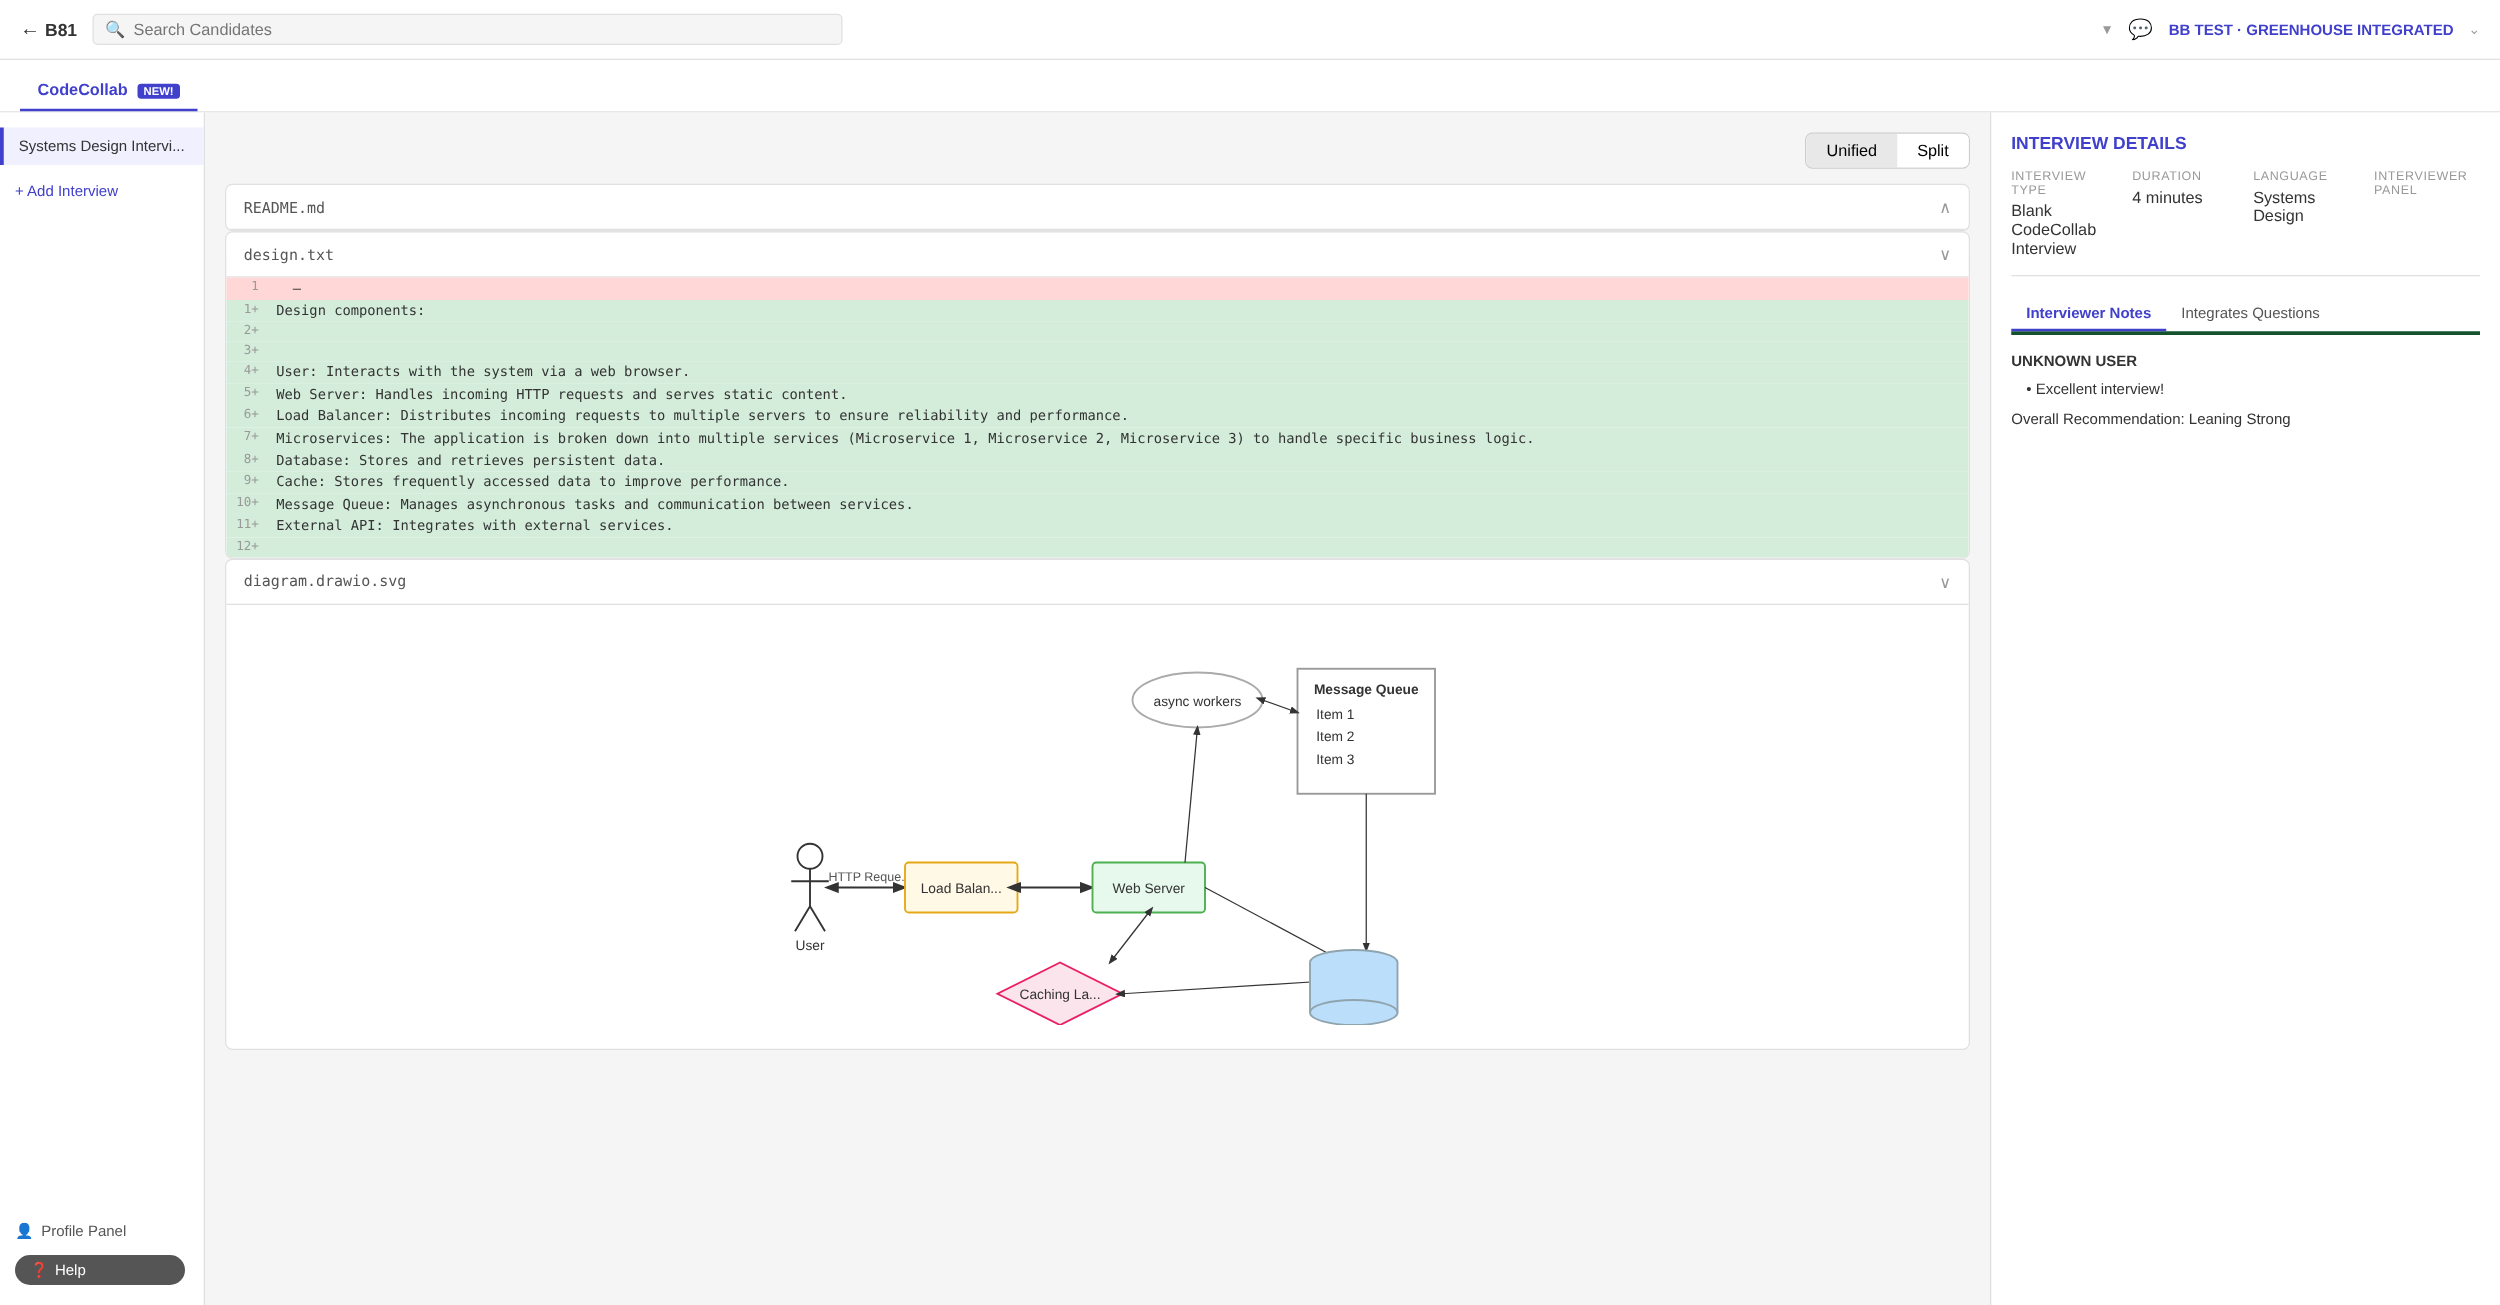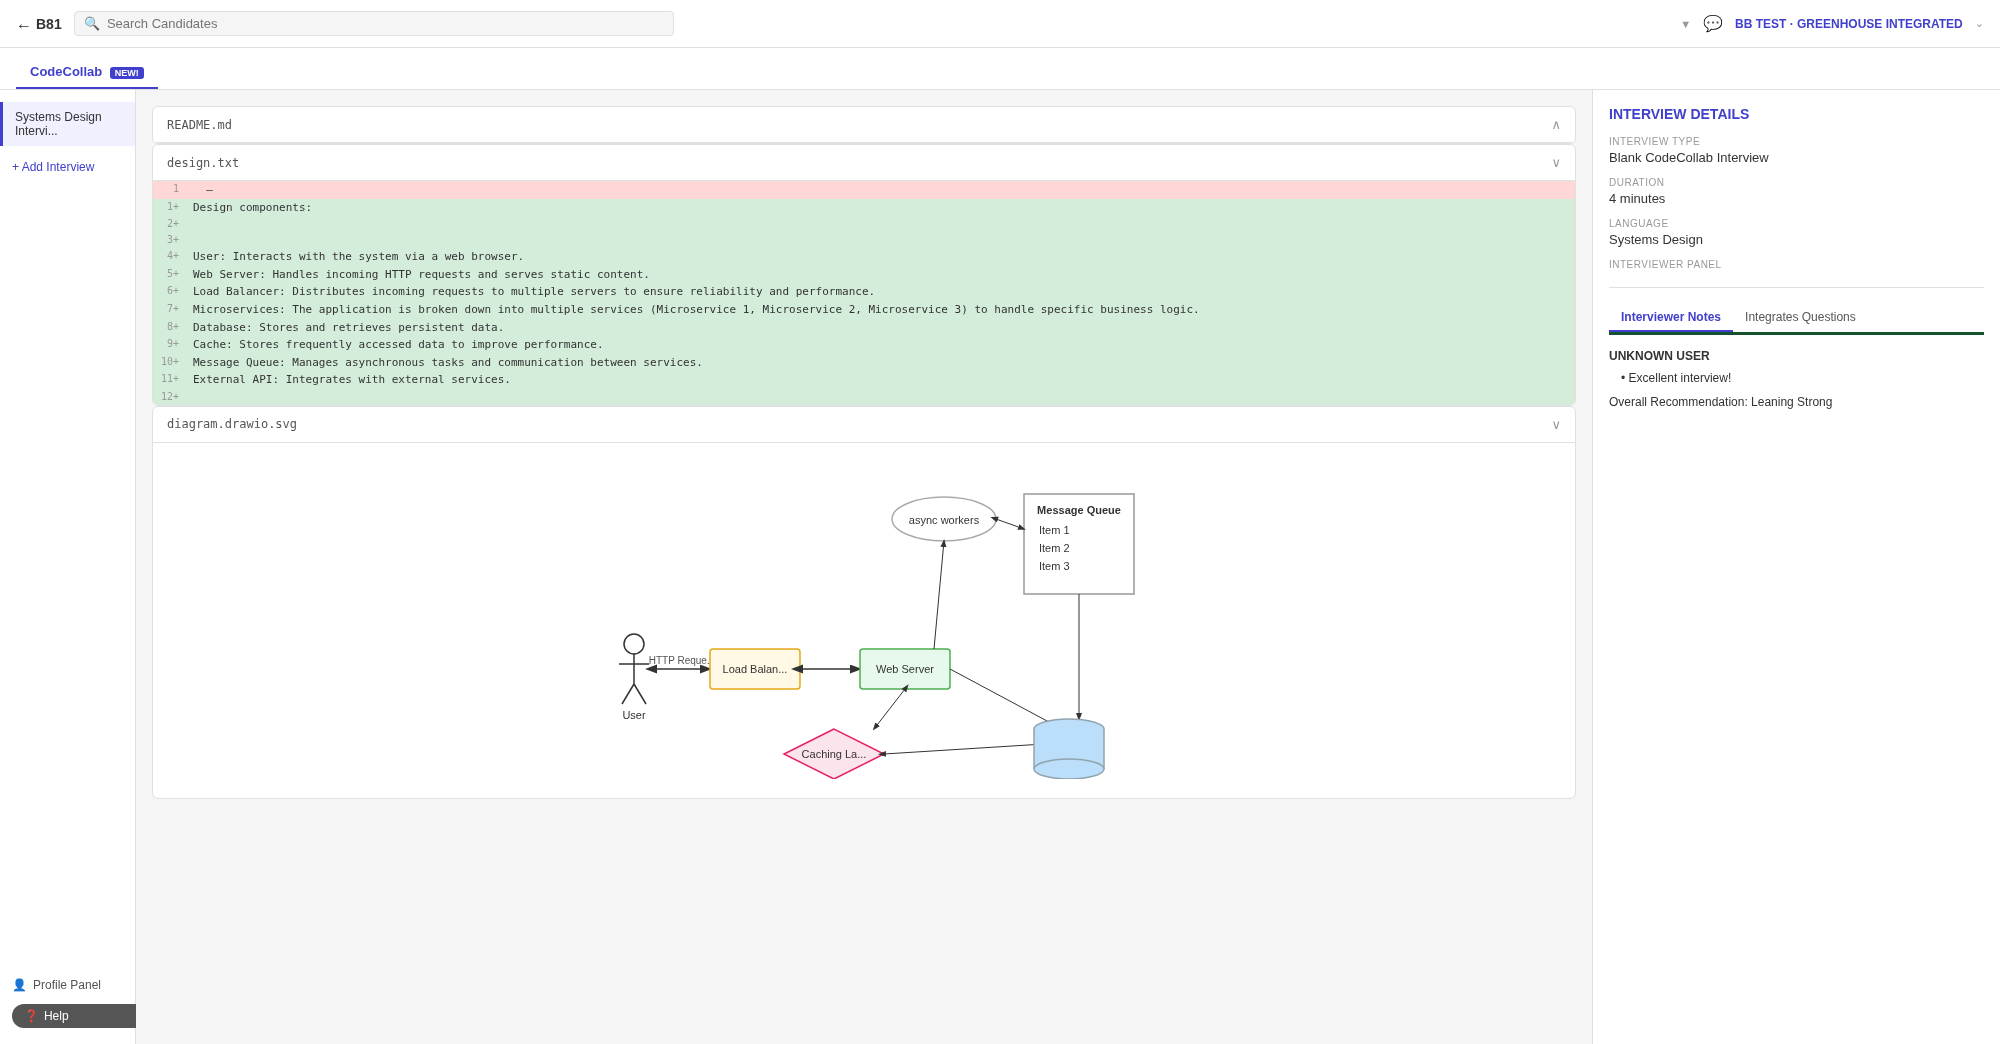--- a/index.html
+++ b/index.html
@@ -30,21 +30,21 @@
     }
     .tab-item { padding: 10px 14px; cursor: pointer; font-size: 13px; color: #555; position: relative; }
     .tab-item.active { color: #4040cc; font-weight: 600; }
     .tab-item.active::after { content: ''; position: absolute; bottom: 0; left: 0; right: 0; height: 2px; background: #4040cc; }
     .tab-badge { background: #4040cc; color: #fff; font-size: 9px; font-weight: 700; padding: 1px 5px; border-radius: 3px; margin-left: 4px; vertical-align: middle; }
 
     
     .main-layout { display: flex; height: calc(100vh - 90px); }
 
     
-    .left-sidebar { width: 136px; background: #fff; border-right: 1px solid #e0e0e0; padding: 12px 0; flex-shrink: 0; }
+    .left-sidebar { width: 164px; background: #fff; border-right: 1px solid #e0e0e0; padding: 12px 0; flex-shrink: 0; }
     .sidebar-interview { padding: 8px 12px; font-size: 12px; color: #333; font-weight: 500; cursor: pointer; border-left: 3px solid #4040cc; background: #f0f0ff; }
     .add-interview { padding: 8px 12px; font-size: 12px; color: #4040cc; cursor: pointer; display: flex; gap: 4px; margin-top: 6px; }
 
     
     .center-content { flex: 1; overflow-y: auto; padding: 16px; background: #f5f5f5; position: relative; }
 
     
     .view-toggle { display: flex; justify-content: flex-end; margin-bottom: 12px; }
     .toggle-group { display: flex; border: 1px solid #ccc; border-radius: 6px; overflow: hidden; background: #fff; }
     .toggle-btn { padding: 6px 16px; font-size: 13px; cursor: pointer; background: #fff; border: none; outline: none; }
@@ -63,21 +63,21 @@
     .line-content { flex: 1; padding: 0 8px; white-space: pre; }
     .diff-removed { background: #ffd7d7; }
     .diff-added { background: #d4edda; }
 
     
     .diagram-container { padding: 16px; min-height: 300px; position: relative; }
 
     
     .right-panel { width: 408px; background: #fff; border-left: 1px solid #e0e0e0; padding: 16px; overflow-y: auto; flex-shrink: 0; }
     .panel-title { font-size: 14px; font-weight: 700; color: #4040cc; margin-bottom: 14px; }
-    .detail-grid { display: grid; grid-template-columns: 1fr; gap: 12px; margin-bottom: 14px; }
+    .detail-grid { display: grid; grid-template-columns: 1fr 1fr 1fr 1fr; gap: 12px; margin-bottom: 14px; }
     .detail-label { font-size: 10px; color: #999; text-transform: uppercase; letter-spacing: 0.5px; margin-bottom: 3px; }
     .detail-value { font-size: 13px; color: #333; font-weight: 500; }
     .section-divider { border: none; border-top: 1px solid #e0e0e0; margin: 14px 0; }
 
     
     .right-tabs { display: flex; border-bottom: 3px solid #14532d; margin-bottom: 14px; }
     .right-tab { padding: 8px 12px; font-size: 12px; cursor: pointer; color: #555; position: relative; }
     .right-tab.active { color: #4040cc; font-weight: 600; }
     .right-tab.active::after { content: ''; position: absolute; bottom: 0; left: 0; right: 0; height: 2px; background: #4040cc; }
 
@@ -130,20 +130,26 @@
       </div>
       <div class="help-btn">
         <span>❓</span>
         <span>Help</span>
       </div>
     </div>
   </div>
 
   <div class="center-content">
 
+    <div class="view-toggle">
+      <div class="toggle-group">
+        <button class="toggle-btn active">Unified</button>
+        <button class="toggle-btn">Split</button>
+      </div>
+    </div>
 
     <div class="file-section">
       <div class="file-header">
         <span class="file-name">README.md</span>
         <span class="collapse-icon">∧</span>
       </div>
     </div>
 
     <div class="file-section">
       <div class="file-header">

